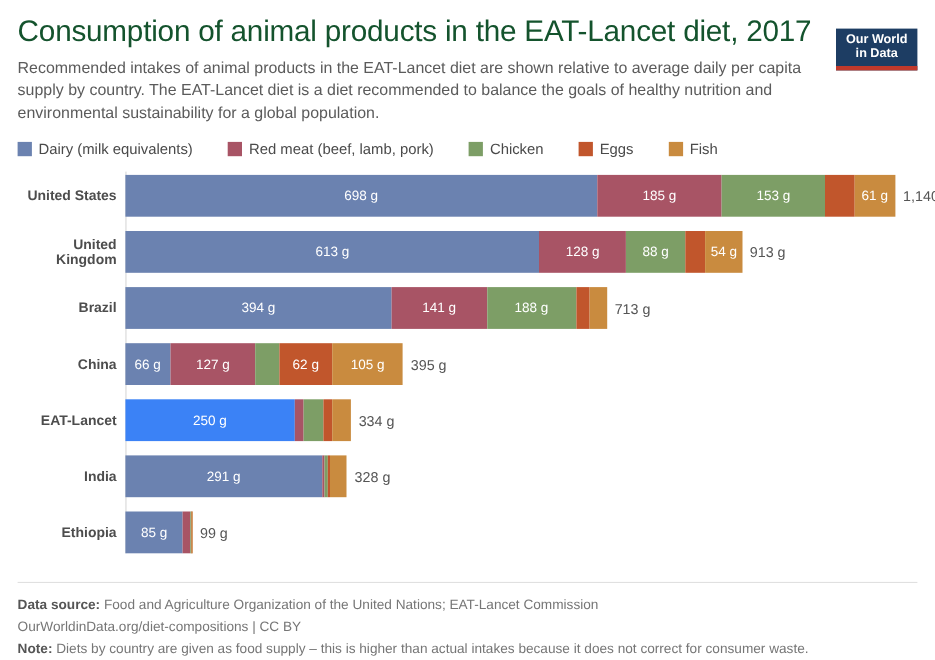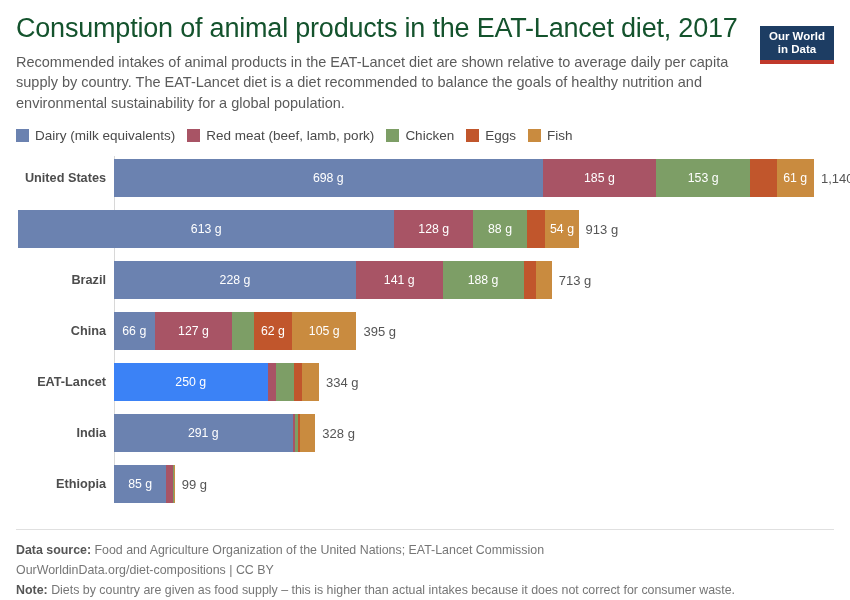--- a/index.html
+++ b/index.html
@@ -42,21 +42,21 @@
     font-weight: bold;
     line-height: 1.12;
     text-align: center;
     padding-top: 4px;
   }
 
   
   .legend {
     display: flex;
     align-items: center;
-    gap: 12px;
+    gap: 32px;
     margin-top: 15px;
     flex-wrap: wrap;
   }
   .legend-item { display: flex; align-items: center; gap: 6px; }
   .legend-swatch { width: 13px; height: 13px; display: inline-block; }
   .legend-label { font-size: 13.5px; color: #4a4a4a; }
 
   
   .chart {
     position: relative;
@@ -180,20 +180,21 @@
               <span class="seg-label">153 g</span>
             </div>
             <div class="seg" style="background: rgb(193, 86, 44); width: 26.4035px;"></div>
             <div class="seg" style="background: rgb(201, 139, 63); width: 37.4561px;">
               <span class="seg-label">61 g</span>
             </div>
             <div class="total">1,140 g</div>
           </div>
         </div>
         <div class="row">
+          <div class="row-label">United Kingdom</div>
           <div class="bar-wrap">
             <div class="seg" style="background: rgb(107, 130, 176); width: 376.404px;">
               <span class="seg-label">613 g</span>
             </div>
             <div class="seg" style="background: rgb(168, 84, 101); width: 78.5965px;">
               <span class="seg-label">128 g</span>
             </div>
             <div class="seg" style="background: rgb(125, 158, 102); width: 54.0351px;">
               <span class="seg-label">88 g</span>
             </div>
@@ -201,21 +202,21 @@
             <div class="seg" style="background: rgb(201, 139, 63); width: 33.1579px;">
               <span class="seg-label">54 g</span>
             </div>
             <div class="total">913 g</div>
           </div>
         </div>
         <div class="row">
           <div class="row-label">Brazil</div>
           <div class="bar-wrap">
             <div class="seg" style="background: rgb(107, 130, 176); width: 241.93px;">
-              <span class="seg-label">228 g</span>
+              <span class="seg-label">394 g</span>
             </div>
             <div class="seg" style="background: rgb(168, 84, 101); width: 86.5789px;">
               <span class="seg-label">141 g</span>
             </div>
             <div class="seg" style="background: rgb(125, 158, 102); width: 81.0526px;">
               <span class="seg-label">188 g</span>
             </div>
             <div class="seg" style="background: rgb(193, 86, 44); width: 12.2807px;"></div>
             <div class="seg" style="background: rgb(201, 139, 63); width: 15.9649px;"></div>
             <div class="total">713 g</div>
@@ -224,21 +225,21 @@
         <div class="row">
           <div class="row-label">China</div>
           <div class="bar-wrap">
             <div class="seg" style="background: rgb(107, 130, 176); width: 40.5263px;">
               <span class="seg-label">66 g</span>
             </div>
             <div class="seg" style="background: rgb(168, 84, 101); width: 77.9825px;">
               <span class="seg-label">127 g</span>
             </div>
             <div class="seg" style="background: rgb(125, 158, 102); width: 21.4912px;"></div>
-            <div class="seg" style="background: rgb(193, 86, 44); width: 38px;">
+            <div class="seg" style="background: rgb(193, 86, 44); width: 48px;">
               <span class="seg-label">62 g</span>
             </div>
             <div class="seg" style="background: rgb(201, 139, 63); width: 64.4737px;">
               <span class="seg-label">105 g</span>
             </div>
             <div class="total">395 g</div>
           </div>
         </div>
         <div class="row">
           <div class="row-label">EAT-Lancet</div>

